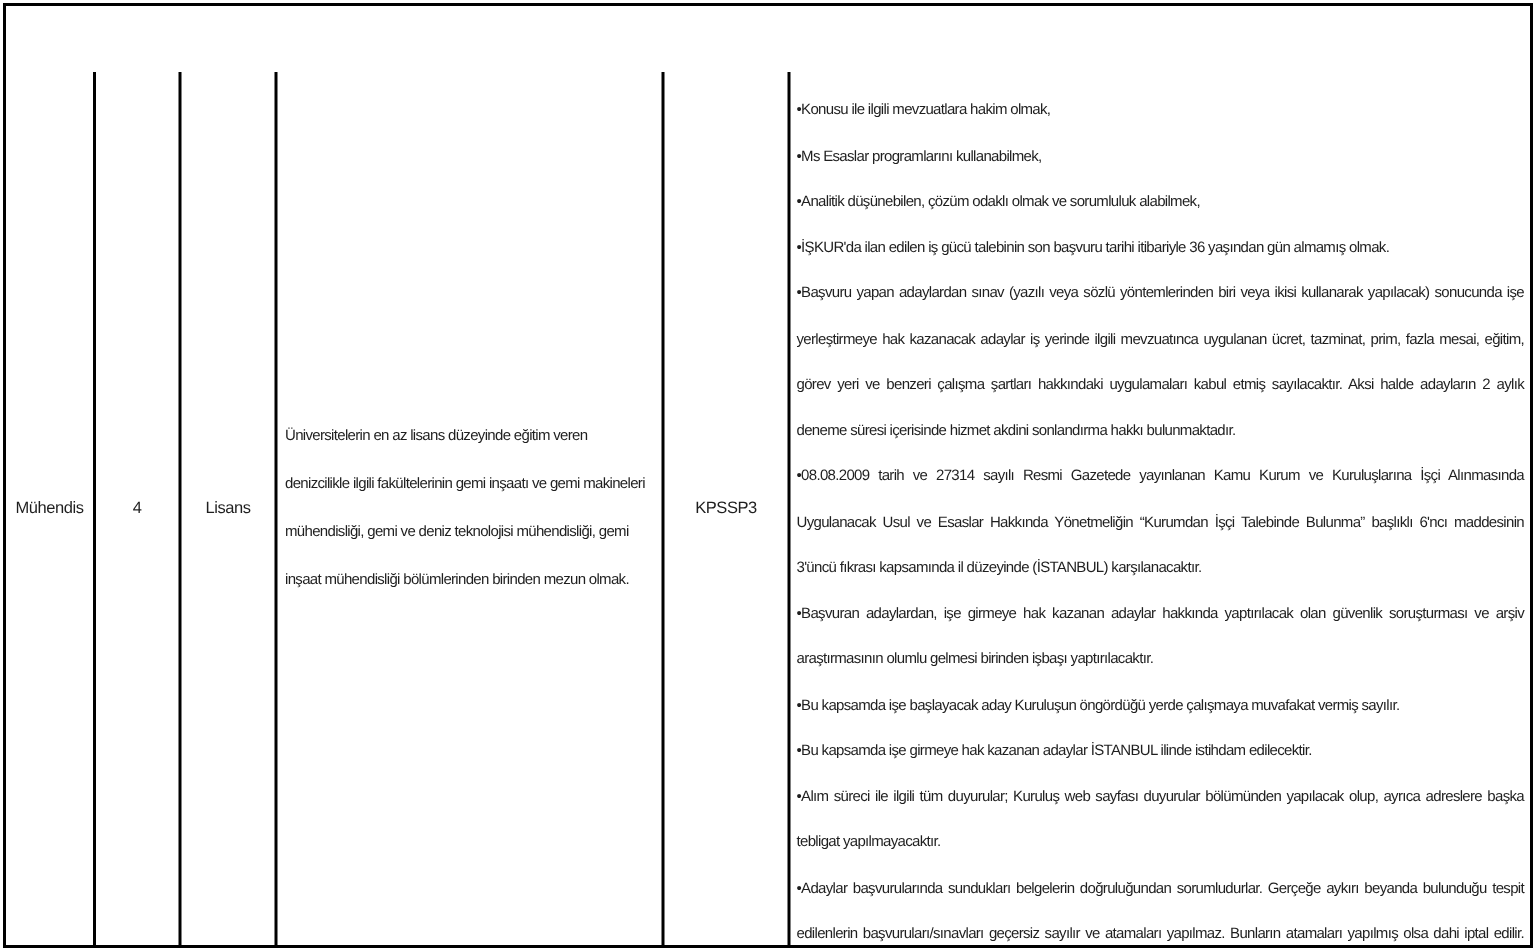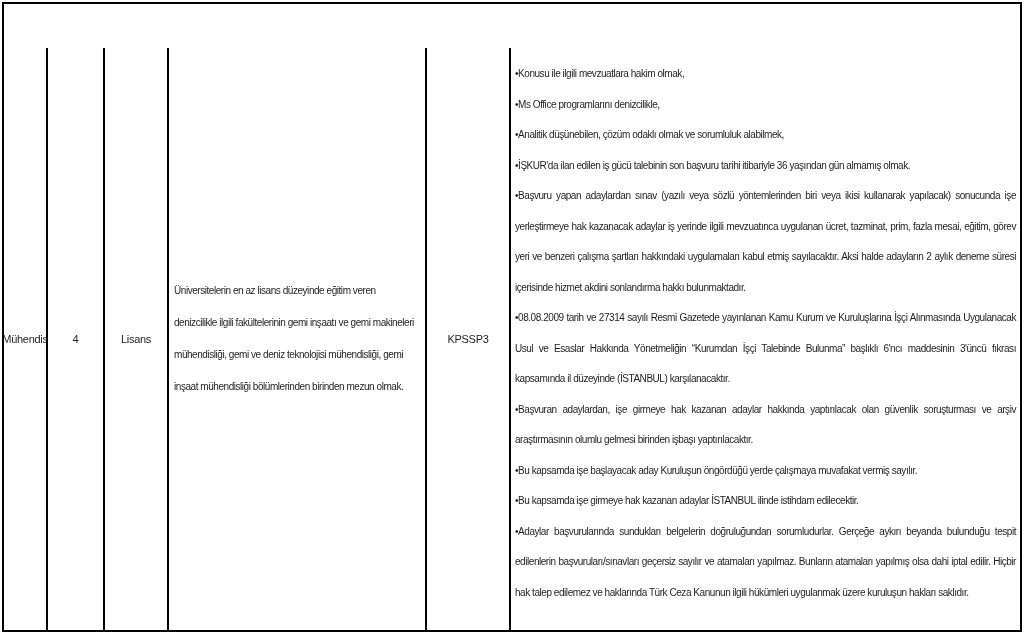--- a/index.html
+++ b/index.html
@@ -28,21 +28,21 @@
   }
   .cell{
     border-right:2px solid var(--border);
     display:flex;align-items:center;justify-content:center;
     overflow:hidden;
     font-size:11px;
     letter-spacing:-0.3px;
     text-align:center;
     margin-top:44px;
   }
-  .c1{width:44px;}
+  .c1{width:60px;}
   .c2{width:57px;}
   .c3{width:64px;}
   .c4{width:258px;padding:0 5px;text-align:left;justify-content:flex-end;}
   .c5{width:84px;}
   .c6{
     flex:1;
     border-right:none;
     display:block;
     text-align:left;
     padding:11px 4px 0 4px;
@@ -83,25 +83,26 @@
     <div class="cell c4">
       <p class="edu">Üniversitelerin en az lisans düzeyinde eğitim veren denizcilikle ilgili fakültelerinin gemi inşaatı ve gemi makineleri mühendisliği, gemi ve deniz teknolojisi mühendisliği,  gemi inşaat mühendisliği bölümlerinden birinden mezun olmak.</p>
     </div>
 
     <div class="cell c5">
       <span>KPSSP3</span>
     </div>
 
     <div class="cell c6">
         <p>•Konusu ile ilgili mevzuatlara hakim olmak,</p>
-        <p>•Ms Office programlarını denizcilikle,</p>
+        <p>•Ms Esaslar programlarını kullanabilmek,</p>
         <p>•Analitik düşünebilen, çözüm odaklı olmak ve sorumluluk alabilmek,</p>
         <p>•İŞKUR'da ilan edilen iş gücü talebinin son başvuru tarihi itibariyle 36 yaşından gün almamış olmak.</p>
         <p>•Başvuru yapan adaylardan sınav (yazılı veya sözlü yöntemlerinden biri veya ikisi kullanarak yapılacak) sonucunda işe yerleştirmeye hak kazanacak adaylar iş yerinde ilgili mevzuatınca uygulanan ücret, tazminat, prim, fazla mesai, eğitim, görev yeri ve benzeri çalışma şartları hakkındaki uygulamaları kabul etmiş sayılacaktır. Aksi halde adayların 2 aylık deneme süresi içerisinde hizmet akdini sonlandırma hakkı bulunmaktadır.</p>
         <p>•08.08.2009 tarih ve 27314 sayılı Resmi Gazetede yayınlanan Kamu Kurum ve Kuruluşlarına İşçi Alınmasında Uygulanacak Usul ve Esaslar Hakkında Yönetmeliğin “Kurumdan İşçi Talebinde Bulunma” başlıklı 6'ncı maddesinin 3'üncü fıkrası kapsamında il düzeyinde (İSTANBUL) karşılanacaktır.</p>
         <p>•Başvuran adaylardan, işe girmeye hak kazanan adaylar hakkında yaptırılacak olan güvenlik soruşturması ve arşiv araştırmasının olumlu gelmesi birinden işbaşı yaptırılacaktır.</p>
         <p>•Bu kapsamda işe başlayacak aday Kuruluşun öngördüğü yerde çalışmaya muvafakat vermiş sayılır.</p>
         <p>•Bu kapsamda işe girmeye hak kazanan adaylar İSTANBUL ilinde istihdam edilecektir.</p>
+        <p>•Alım süreci ile ilgili tüm duyurular; Kuruluş web sayfası duyurular bölümünden yapılacak olup, ayrıca adreslere başka tebligat yapılmayacaktır.</p>
         <p>•Adaylar başvurularında sundukları belgelerin doğruluğundan sorumludurlar. Gerçeğe aykırı beyanda bulunduğu tespit edilenlerin başvuruları/sınavları geçersiz sayılır ve atamaları yapılmaz. Bunların atamaları yapılmış olsa dahi iptal edilir. Hiçbir hak talep edilemez ve haklarında Türk Ceza Kanunun ilgili hükümleri uygulanmak üzere kuruluşun hakları saklıdır.</p>
       </div>
 
   </div>
 </div>
 
 </body></html>

